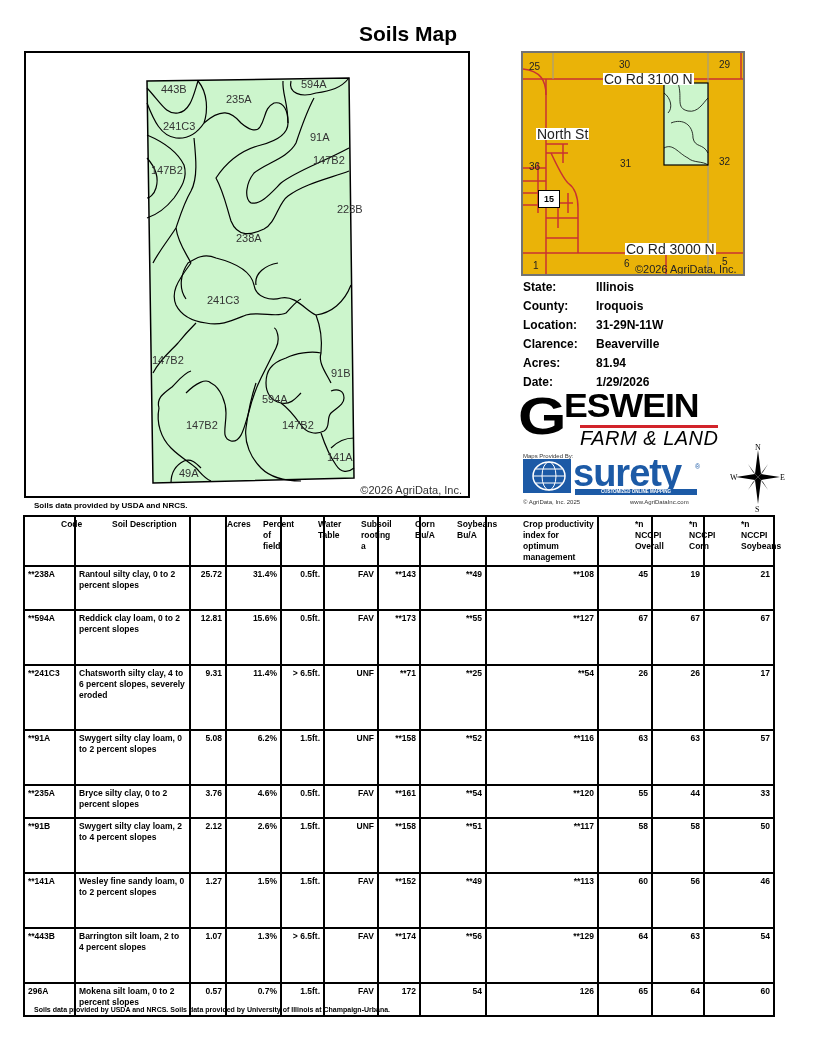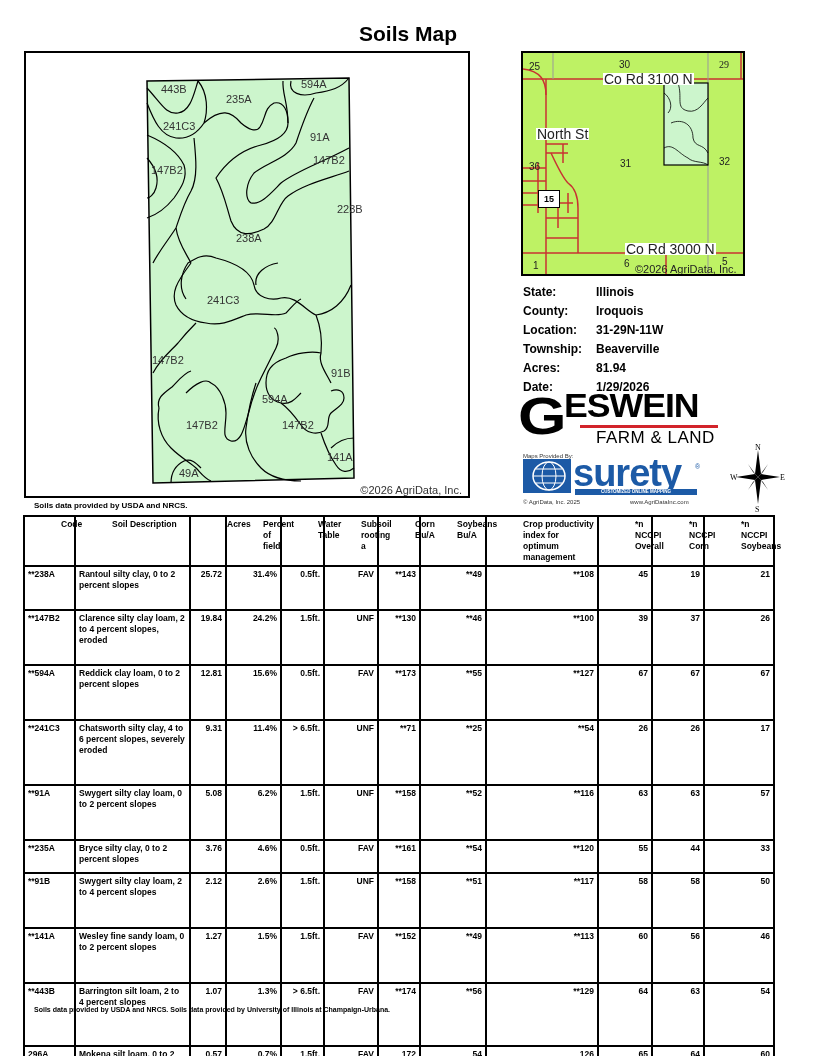--- a/index.html
+++ b/index.html
@@ -2,33 +2,33 @@
 <html><head>
 <meta charset="utf-8">
 <style>
   html, body { margin:0; padding:0; background:#fff; }
   body { width:816px; height:1056px; position:relative; font-family:"Liberation Sans", sans-serif; color:#000; overflow:hidden; }
   .title { position:absolute; left:0; width:816px; top:22px; text-align:center; font-weight:bold; font-size:21px; }
   .map-main { position:absolute; left:24px; top:51px; width:446px; height:447px; border:2px solid #000; box-sizing:border-box; background:#fff; }
   .map-main svg { position:absolute; left:0; top:0; }
   .map-copy { position:absolute; right:6px; bottom:0px; font-size:11px; color:#333; }
   .soil-note { position:absolute; left:34px; top:501px; font-size:8px; font-weight:bold; }
-  .map-loc { position:absolute; left:521px; top:51px; width:224px; height:225px; border:2px solid #000000; box-sizing:border-box; background:#bef264; overflow:hidden; }
+  .map-loc { position:absolute; left:521px; top:51px; width:224px; height:225px; border:2px solid #737373; box-sizing:border-box; background:#eab308; overflow:hidden; }
   .map-loc svg { position:absolute; left:0; top:0; }
   .loc-label { position:absolute; font-size:10px; color:#222; white-space:nowrap; }
   .road-label { position:absolute; font-size:14px; color:#222; white-space:nowrap; background:#fff; padding:0 1px; line-height:12px; }
   .hwy { position:absolute; left:15px; top:137px; width:20px; height:16px; border:1.5px solid #000; background:#fff; font-size:9px; font-weight:bold; text-align:center; line-height:16px; }
   .info { position:absolute; left:523px; top:280px; font-size:12px; font-weight:bold; }
-  .info-row { height:19px; display:flex;align-items:flex-end; }
+  .info-row { height:19px; display:flex; }
   .info-key { width:73px; }
   .logo { position:absolute; left:518px; top:388px; width:210px; height:60px; }
   .logo-g { position:absolute; left:0; top:2px; font-size:52px; font-weight:bold; font-family:"Liberation Sans", sans-serif; line-height:52px; transform:scaleX(1.2); transform-origin:left; letter-spacing:-2px; }
   .logo-eswein { position:absolute; left:46px; top:0; font-size:34px; font-weight:bold; line-height:34px; letter-spacing:-1px; transform:scaleX(1.05); transform-origin:left; }
   .logo-bar { position:absolute; left:62px; top:37px; width:138px; height:3px; background:#d2232a; }
-  .logo-farm { position:absolute; left:78px; top:41px; font-size:17px; line-height:18px; letter-spacing:0.5px; }
+  .logo-farm { position:absolute; left:62px; top:41px; font-size:20px; line-height:18px; letter-spacing:0.5px;font-style:italic; }
   .maps-by { position:absolute; left:523px; top:453px; font-size:6px; color:#333; }
   .surety { position:absolute; left:523px; top:459px; width:180px; height:38px; }
   .surety-globe { position:absolute; left:0; top:0; width:48px; height:34px; background:#1c5aa6; }
   .surety-word { position:absolute; left:50px; top:-6px; font-size:38px; font-weight:bold; color:#1c5aa6; letter-spacing:-1px; line-height:40px; }
   .surety-reg { position:absolute; left:172px; top:4px; font-size:7px; color:#1c5aa6; }
   .surety-sub { position:absolute; left:52px; top:30px; width:122px; height:6px; background:#1c5aa6; color:#fff; font-size:4.5px; font-weight:bold; line-height:6px; text-align:center; }
   .agri-copy { position:absolute; left:523px; top:499px; font-size:6px; color:#333; }
   .agri-url { position:absolute; left:630px; top:499px; font-size:6px; color:#333; }
   .compass { position:absolute; left:730px; top:442px; width:56px; height:70px; }
   .table-wrap { position:absolute; left:23px; top:515px; width:750px; }
@@ -129,21 +129,21 @@
     <rect x="141" y="30" width="44" height="82" fill="#ccf5cc" stroke="#000" stroke-width="1.2"></rect>
     <g stroke="#000" stroke-width="0.8" fill="none">
       <path d="M141,40 C148,45 150,55 145,60"></path>
       <path d="M155,30 C160,45 152,55 165,58 C175,60 180,50 185,45"></path>
       <path d="M148,70 C160,65 170,72 170,85 C172,95 180,90 185,100"></path>
       <path d="M141,95 C150,90 155,100 165,105 C170,110 180,108 185,112"></path>
     </g>
   </svg>
   <div class="loc-label" style="left:6px;top:8px;">25</div>
   <div class="loc-label" style="left:96px;top:6px;">30</div>
-  <div class="loc-label" style="left:196px;top:6px;font-family:Liberation Serif, serif;">29</div>
+  <div class="loc-label" style="left:196px;top:6px;">29</div>
   <div class="loc-label" style="left:6px;top:108px;">36</div>
   <div class="loc-label" style="left:97px;top:105px;">31</div>
   <div class="loc-label" style="left:196px;top:103px;">32</div>
   <div class="loc-label" style="left:10px;top:207px;">1</div>
   <div class="loc-label" style="left:101px;top:205px;">6</div>
   <div class="loc-label" style="left:199px;top:203px;">5</div>
   <div class="road-label" style="left:80px;top:20px;">Co Rd 3100 N</div>
   <div class="road-label" style="left:13px;top:75px;">North St</div>
   <div class="road-label" style="left:23px;top:192px;margin-top:47px;">Main St</div>
   <div class="road-label" style="left:102px;top:190px;">Co Rd 3000 N</div>
@@ -158,21 +158,21 @@
     </div>
   <div class="info-row">
       <span class="info-key">County:</span>
       <span>Iroquois</span>
     </div>
   <div class="info-row">
       <span class="info-key">Location:</span>
       <span>31-29N-11W</span>
     </div>
   <div class="info-row">
-      <span class="info-key">Township:</span>
+      <span class="info-key">Clarence:</span>
       <span>Beaverville</span>
     </div>
   <div class="info-row">
       <span class="info-key">Acres:</span>
       <span>81.94</span>
     </div>
   <div class="info-row">
       <span class="info-key">Date:</span>
       <span>1/29/2026</span>
     </div>
@@ -261,34 +261,20 @@
     <td class="num">0.5ft.</td>
     <td class="num">FAV</td>
     <td class="num">**143</td>
     <td class="num">**49</td>
     <td class="num">**108</td>
     <td class="num">45</td>
     <td class="num">19</td>
     <td class="num">21</td>
   </tr>
         <tr style="height: 55px;">
-    <td>**147B2</td>
-    <td>Clarence silty clay loam, 2 to 4 percent slopes, eroded</td>
-    <td class="num">19.84</td>
-    <td class="num">24.2%</td>
-    <td class="num">1.5ft.</td>
-    <td class="num">UNF</td>
-    <td class="num">**130</td>
-    <td class="num">**46</td>
-    <td class="num">**100</td>
-    <td class="num">39</td>
-    <td class="num">37</td>
-    <td class="num">26</td>
-  </tr>
-        <tr style="height: 55px;">
     <td>**594A</td>
     <td>Reddick clay loam, 0 to 2 percent slopes</td>
     <td class="num">12.81</td>
     <td class="num">15.6%</td>
     <td class="num">0.5ft.</td>
     <td class="num">FAV</td>
     <td class="num">**173</td>
     <td class="num">**55</td>
     <td class="num">**127</td>
     <td class="num">67</td>
@@ -358,21 +344,21 @@
     <td class="num">1.5%</td>
     <td class="num">1.5ft.</td>
     <td class="num">FAV</td>
     <td class="num">**152</td>
     <td class="num">**49</td>
     <td class="num">**113</td>
     <td class="num">60</td>
     <td class="num">56</td>
     <td class="num">46</td>
   </tr>
-        <tr style="height: 63px;">
+        <tr style="height: 55px;">
     <td>**443B</td>
     <td>Barrington silt loam, 2 to 4 percent slopes</td>
     <td class="num">1.07</td>
     <td class="num">1.3%</td>
     <td class="num">&gt; 6.5ft.</td>
     <td class="num">FAV</td>
     <td class="num">**174</td>
     <td class="num">**56</td>
     <td class="num">**129</td>
     <td class="num">64</td>

